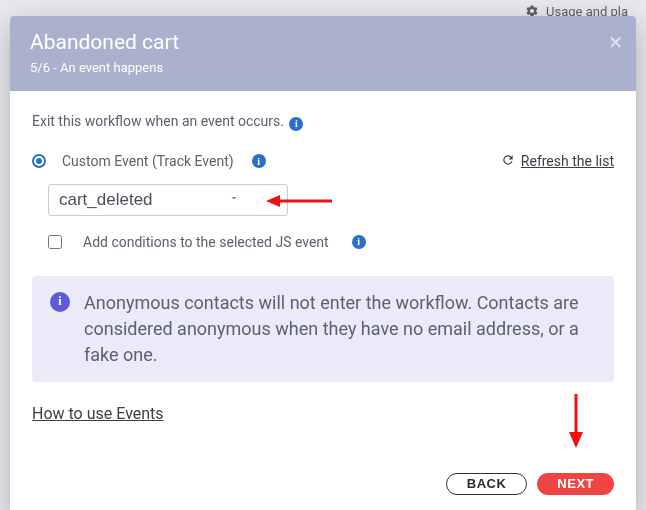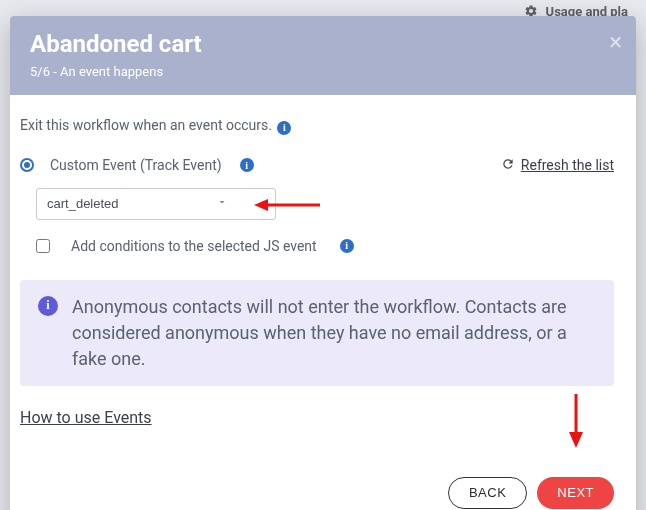--- a/index.html
+++ b/index.html
@@ -1,45 +1,45 @@
 <!DOCTYPE html>
 <html><head>
 <meta charset="utf-8">
 <style>
   html,body{margin:0;padding:0;font-family:-apple-system,BlinkMacSystemFont,"Segoe UI",Roboto,Arial,sans-serif;background:#e8e9ee;width:646px;height:510px;overflow:hidden;position:relative;color:#6c757d}
-  .backdrop-text{position:absolute;top:4px;right:18px;color:#606060;font-size:13px;font-weight:700}
+  .backdrop-text{position:absolute;top:4px;right:18px;color:#606060;font-size:13px;font-weight:400}
   .bd-gear{display:inline-block;vertical-align:-2px;margin-right:4px}
   .modal{position:absolute;left:10px;top:16px;right:10px;background:#fff;border-radius:4px;box-shadow:0 8px 28px rgba(0,0,0,.25);overflow:hidden}
   .modal-header{background:#a9b1cc;color:#fff;padding:14px 20px 16px 20px;position:relative}
-  .modal-title{font-size:24px;font-weight:700;margin:0 0 6px 0;color:#fff}
+  .modal-title{font-size:21px;font-weight:400;margin:0 0 6px 0;color:#fff}
   .modal-sub{font-size:13px;color:#fff}
   .close{position:absolute;right:14px;top:14px;color:#dfe2ed;font-size:24px;line-height:1;cursor:pointer}
-  .modal-body{padding:22px 22px 10px 10px;font-size:14px;color:#5a6270}
+  .modal-body{padding:22px 22px 10px 22px;font-size:14px;color:#5a6270}
   .intro{margin-bottom:22px}
   .info-icon{display:inline-flex;width:14px;height:14px;border-radius:50%;background:#2c6ecb;color:#fff;font-size:10px;align-items:center;justify-content:center;font-weight:700;font-family:Georgia,serif;vertical-align:-1px;margin-left:2px}
   .row{display:flex;align-items:center;justify-content:space-between;margin-bottom:14px}
   .radio-row{display:flex;align-items:center;gap:16px}
   .radio{appearance:none;width:14px;height:14px;border:2px solid #2c6ecb;border-radius:50%;position:relative;margin:0}
   .radio:checked::after{content:"";position:absolute;left:2px;top:2px;width:6px;height:6px;background:#2c6ecb;border-radius:50%}
   .radio-label{color:#5a6270}
   .refresh{display:flex;align-items:center;gap:6px;color:#3a3f4a;text-decoration:underline;cursor:pointer;font-size:14px}
   .refresh svg{width:14px;height:14px}
   .select-wrap{position:relative;margin:0 0 18px 16px}
-  .select{width:200px;height:30px;border:1px solid #c9ccd4;border-radius:3px;background:#fff;padding:0 28px 0 10px;font-size:13px;color:#4a4f5a;appearance:none;cursor:pointer}
+  .select{width:200px;height:30px;border:1px solid #c9ccd4;border-radius:3px;background:#fff;padding:0 28px 0 10px;font-size:17px;color:#4a4f5a;appearance:none;cursor:pointer}
   .caret{position:absolute;left:180px;top:7px;pointer-events:none}
   .caret svg{width:12px;height:12px;fill:#888}
   .arrow-red{position:absolute;pointer-events:none}
   .check-row{display:flex;align-items:center;gap:21px;margin:0 0 26px 16px}
   .chk{width:14px;height:14px;margin:0}
   .note{background:#eceaf9;border-radius:4px;padding:14px 18px;display:flex;gap:14px;margin-bottom:22px}
   .note-badge{width:20px;height:20px;border-radius:50%;background:#5e5bd6;color:#fff;display:flex;align-items:center;justify-content:center;font-family:Georgia,serif;font-weight:700;font-size:12px;flex:0 0 20px;margin-top:2px}
   .note-text{font-size:18px;color:#5a6270;line-height:1.45}
   .howto{color:#3a3f4a;text-decoration:underline;cursor:pointer;font-size:16px;display:inline-block;margin-bottom:40px}
   .footer{display:flex;justify-content:flex-end;gap:10px;padding:0 22px 22px 22px}
-  .btn{height:32px;border-radius:18px;padding:0 20px;font-weight:400;letter-spacing:.5px;font-size:13px;cursor:pointer;border:none}
+  .btn{height:22px;border-radius:18px;padding:0 20px;font-weight:700;letter-spacing:.5px;font-size:13px;cursor:pointer;border:none}
   .btn-back{background:#fff;border:1.5px solid #30333a;color:#2a2d33}
   .btn-next{background:#ef4444;color:#fff}
   .bd-frag{position:absolute;bottom:16px;left:170px;width:70px;height:12px;border:1px solid #d2d5dc;border-top:none;color:#b7bbc4;font-size:10px;text-align:center;line-height:10px;background:#f7f7f9}
 </style>
 </head>
 <body>
 
 <div class="backdrop-text">
   <span class="bd-gear">
     <svg width="14" height="14" viewBox="0 0 24 24" fill="#606060">

